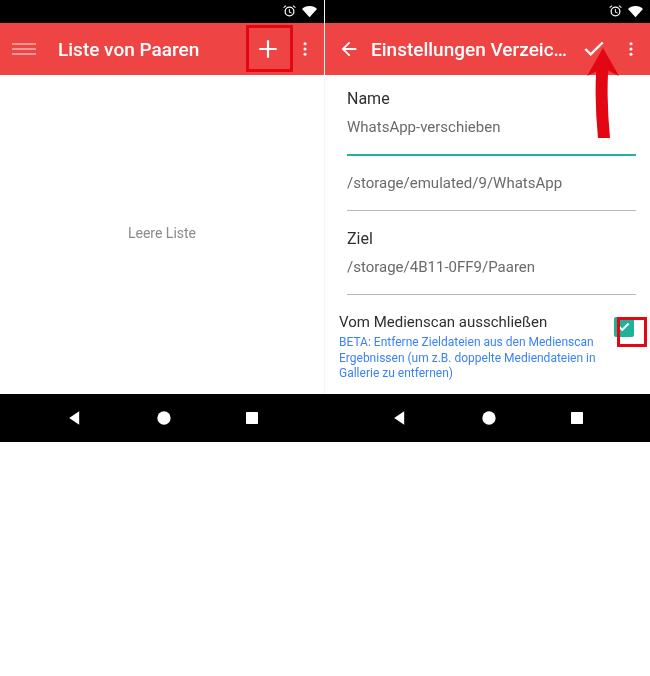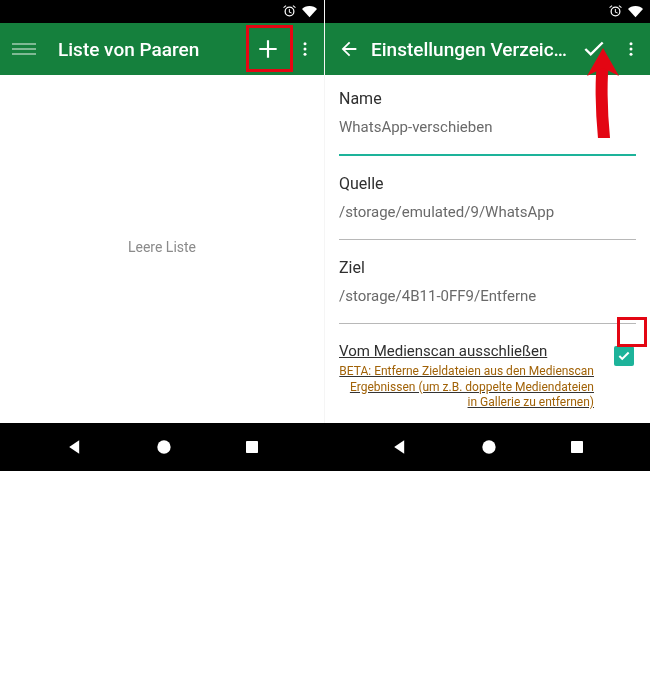--- a/index.html
+++ b/index.html
@@ -30,21 +30,21 @@
     display: flex;
     align-items: center;
     justify-content: flex-end;
     padding: 0 6px;
     gap: 4px;
   }
   .status svg { display:block; }
   
   .toolbar {
     height: 52px;
-    background: #15803d; 
+    background: #ef4444; 
     display: flex;
     align-items: center;
     padding: 0 4px 0 12px;
     color: #fff;
   }
   .toolbar .title {
     font-size: 19px;
     font-weight: 500;
     flex: 1;
     min-width: 0;
@@ -84,41 +84,40 @@
     font-size: 14px;
     line-height: 1.35;
     gap: 34px;
   }
   .empty .t { margin-bottom: 2px; }
   
   .form {
     padding: 14px 14px 12px 14px;
     color: #333;
   }
-  .field { margin-bottom: 18px; }
+  .field { margin-bottom: 18px; margin-left: 8px; }
   .label { font-size: 16px; color:#2f2f2f; margin-bottom: 10px; }
   .input {
     font-size: 15px;
     color: #6a6a6a;
     padding-bottom: 18px;
     border-bottom: 1px solid #b8b8b8;
   }
   .input.active {
     border-bottom: 2px solid #1db39a;
   }
   .checkrow {
     display:flex;
     align-items:flex-start;
-    gap: 20px;
+    gap: 10px;
     margin-top: 12px;
-    text-decoration: underline;
   }
   .checktext { flex:1; }
   .checktext .ct { font-size: 15px; color:#2f2f2f; margin-bottom:4px; }
-  .checktext .cd { font-size: 12px; color:#a16207; line-height:1.3;text-align:right; }
+  .checktext .cd { font-size: 12px; color:#3b82f6; line-height:1.3; }
   .checkbox {
     width: 20px; height:20px;
     background:#1db39a;
     border-radius:2px;
     display:flex;align-items:center;justify-content:center;
     margin-top: 4px;
     margin-right: 2px;
   }
   
   .navbar {
@@ -225,26 +224,25 @@
               <circle cx="12" cy="19" r="2"></circle>
             </svg>
       </div>
     </div>
     <div class="form">
       <div class="field">
         <div class="label">Name</div>
         <div class="input active">WhatsApp-verschieben</div>
       </div>
       <div class="field">
-        <div class="label">Quelle</div>
         <div class="input">/storage/emulated/9/WhatsApp</div>
       </div>
       <div class="field">
         <div class="label">Ziel</div>
-        <div class="input">/storage/4B11-0FF9/Entferne</div>
+        <div class="input">/storage/4B11-0FF9/Paaren</div>
       </div>
       <div class="checkrow">
         <div class="checktext">
           <div class="ct">Vom Medienscan ausschließen</div>
           <div class="cd">BETA: Entferne Zieldateien aus den Medienscan Ergebnissen (um z.B. doppelte Mediendateien in Gallerie zu entfernen)</div>
         </div>
         <div class="checkbox">
           <svg width="14" height="14" viewBox="0 0 24 24" stroke="#fff" stroke-width="3.5" fill="none">
                 <path d="M4 12l5 5L20 6"></path>
               </svg>

